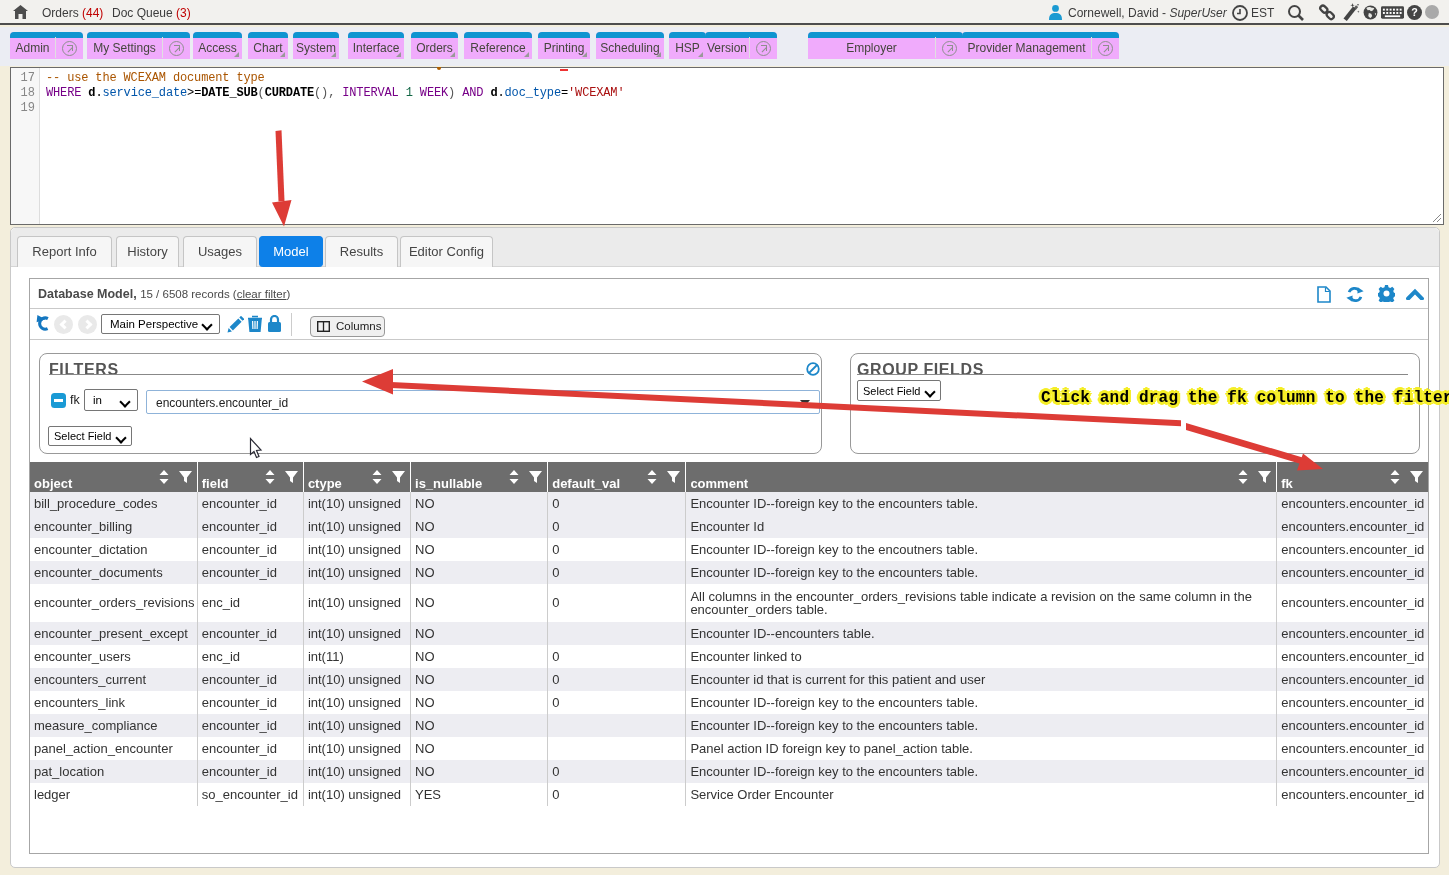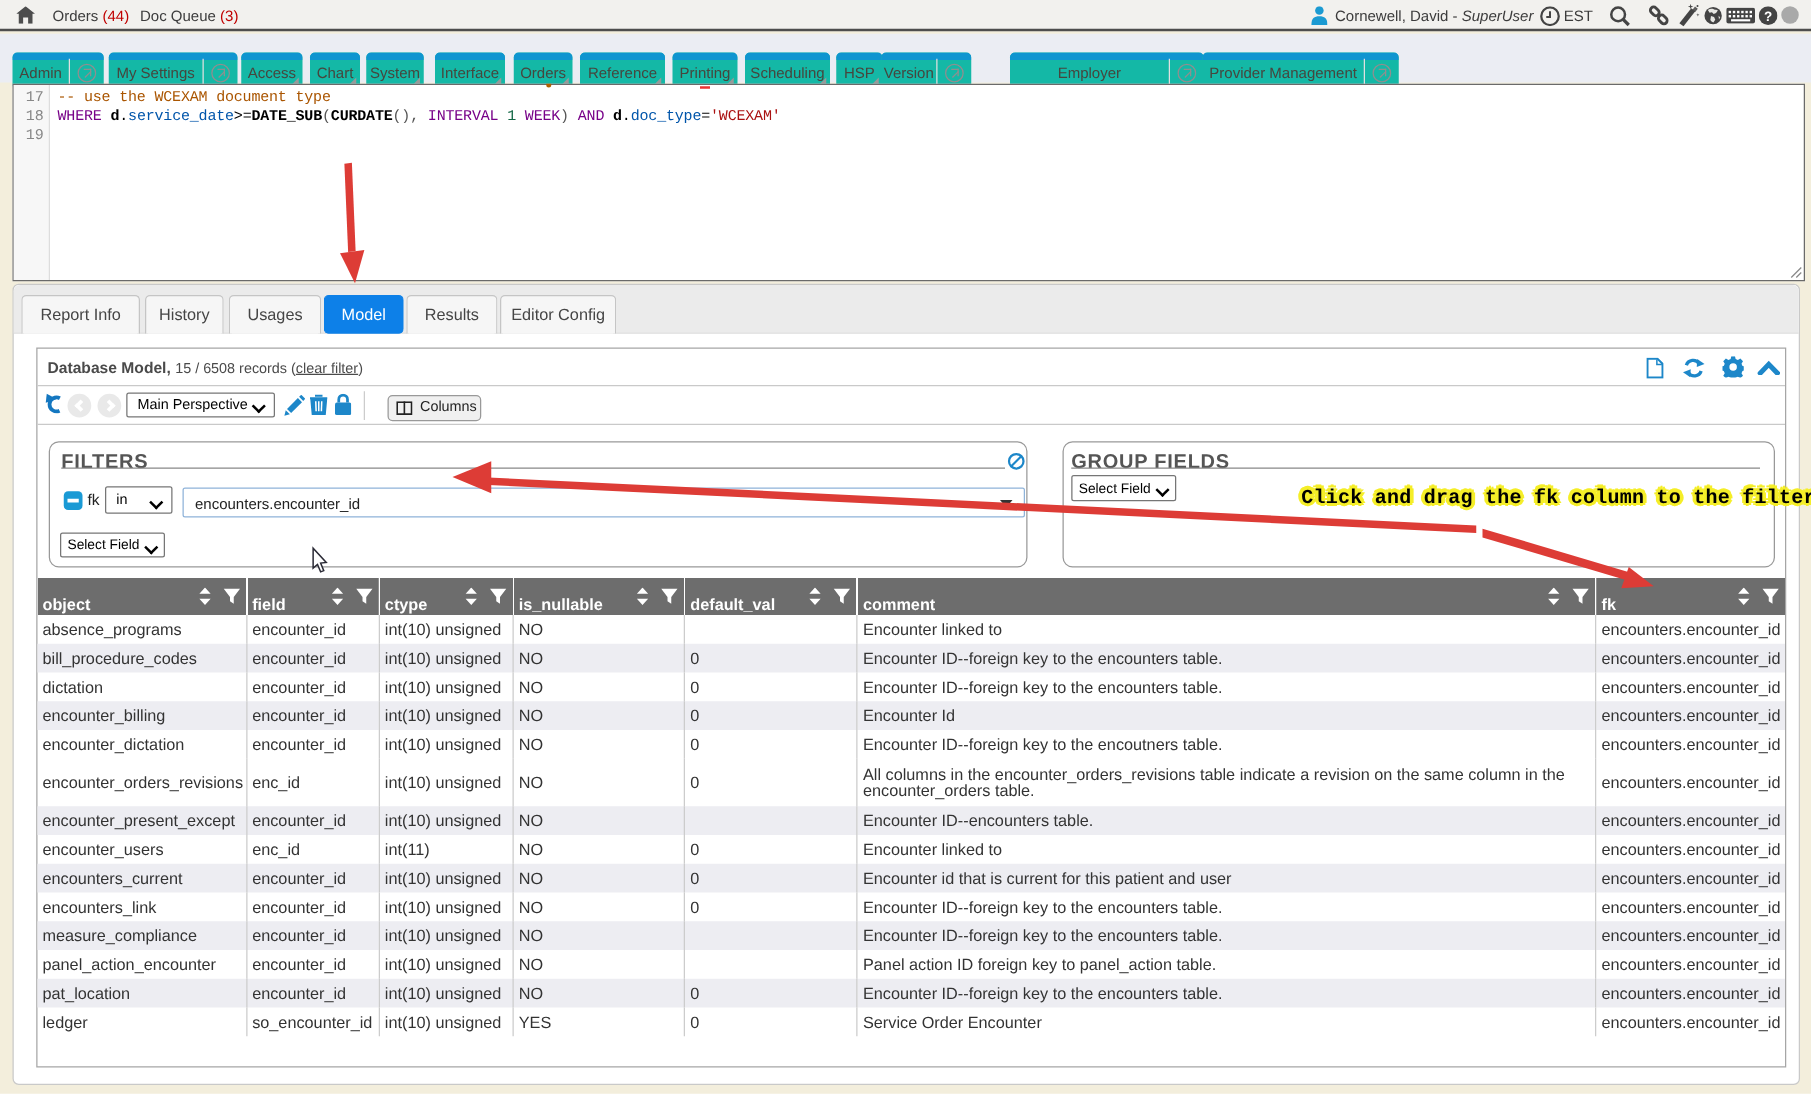--- a/index.html
+++ b/index.html
@@ -7,21 +7,21 @@
 body { font-family:"Liberation Sans", sans-serif; background:#f3eedc; position:relative; }
 .abs { position:absolute; }
 
 
 #topbar { position:absolute; left:0; top:0; width:1449px; height:25px; background:#f2f1ee; border-bottom:2px solid #4d4d4d; }
 #topbar .txt { position:absolute; top:6px; font-size:12px; color:#3c3c3c; }
 #topbar .red { color:#c00000; }
 
 
 #navrow { position:absolute; left:0; top:27px; width:1449px; height:39px; background:#ebedf3; }
-.ntab { position:absolute; top:5px; height:27px; background:#14b8a6; border-radius:4px 4px 0 0; overflow:hidden;margin-top:10px; }
+.ntab { position:absolute; top:5px; height:27px; background:#f0abfc; border-radius:4px 4px 0 0; overflow:hidden; }
 .ntab .bluebar { position:absolute; left:0; top:0; width:100%; height:6px; background:#0f95d0; }
 .ntab .lbl { position:absolute; top:6px; left:0; right:0; height:21px; line-height:20px; font-size:12px; color:#46463e; text-align:center; }
 .ntab .tri { position:absolute; width:0; height:0; border-left:5px solid transparent; border-bottom:5px solid #999; right:3px; bottom:2px; }
 .goicon { position:absolute; top:9px; width:15px; height:15px; border:1px solid #8f8f8f; border-radius:50%; }
 .goicon:before { content:""; position:absolute; left:4px; top:7px; width:7px; height:1.4px; background:#8f8f8f; transform:rotate(-45deg); }
 .goicon:after { content:""; position:absolute; right:3px; top:3px; width:5px; height:5px; border-top:1.4px solid #8f8f8f; border-right:1.4px solid #8f8f8f; }
 .ndiv { position:absolute; top:5px; width:1px; height:21px; background:#e0e0e0; }
 
 
 #editor { position:absolute; left:10px; top:67px; width:1434px; height:158px; background:#ffffff; border:1px solid #6a6a6a; }
@@ -381,40 +381,22 @@
               </svg></th>
         <th>comment<svg class="thic" width="34" height="14" viewBox="0 0 34 14">
                 <path d="M5 0 L9.5 5 L0.5 5 Z M5 14 L9.5 9 L0.5 9 Z" fill="#fff"></path>
                 <path d="M20 1 L33 1 L28 7.5 L28 13 L25 11 L25 7.5 Z" fill="#fff"></path>
               </svg></th>
         <th>fk<svg class="thic" width="34" height="14" viewBox="0 0 34 14">
                 <path d="M5 0 L9.5 5 L0.5 5 Z M5 14 L9.5 9 L0.5 9 Z" fill="#fff"></path>
                 <path d="M20 1 L33 1 L28 7.5 L28 13 L25 11 L25 7.5 Z" fill="#fff"></path>
               </svg></th>
       </tr>
-      <tr>
-            <td>absence_programs</td>
-            <td>encounter_id</td>
-            <td>int(10) unsigned</td>
-            <td>NO</td>
-            <td></td>
-            <td>Encounter linked to</td>
-            <td>encounters.encounter_id</td>
-          </tr>
       <tr class="alt">
             <td>bill_procedure_codes</td>
-            <td>encounter_id</td>
-            <td>int(10) unsigned</td>
-            <td>NO</td>
-            <td>0</td>
-            <td>Encounter ID--foreign key to the encounters table.</td>
-            <td>encounters.encounter_id</td>
-          </tr>
-      <tr>
-            <td>dictation</td>
             <td>encounter_id</td>
             <td>int(10) unsigned</td>
             <td>NO</td>
             <td>0</td>
             <td>Encounter ID--foreign key to the encounters table.</td>
             <td>encounters.encounter_id</td>
           </tr>
       <tr class="alt">
             <td>encounter_billing</td>
             <td>encounter_id</td>
@@ -424,20 +406,29 @@
             <td>Encounter Id</td>
             <td>encounters.encounter_id</td>
           </tr>
       <tr>
             <td>encounter_dictation</td>
             <td>encounter_id</td>
             <td>int(10) unsigned</td>
             <td>NO</td>
             <td>0</td>
             <td>Encounter ID--foreign key to the encoutners table.</td>
+            <td>encounters.encounter_id</td>
+          </tr>
+      <tr class="alt">
+            <td>encounter_documents</td>
+            <td>encounter_id</td>
+            <td>int(10) unsigned</td>
+            <td>NO</td>
+            <td>0</td>
+            <td>Encounter ID--foreign key to the encounters table.</td>
             <td>encounters.encounter_id</td>
           </tr>
       <tr style="height:38px">
             <td>encounter_orders_revisions</td>
             <td>enc_id</td>
             <td>int(10) unsigned</td>
             <td>NO</td>
             <td>0</td>
             <td>All columns in the encounter_orders_revisions table indicate a revision on the same column in the encounter_orders table.</td>
             <td>encounters.encounter_id</td>

